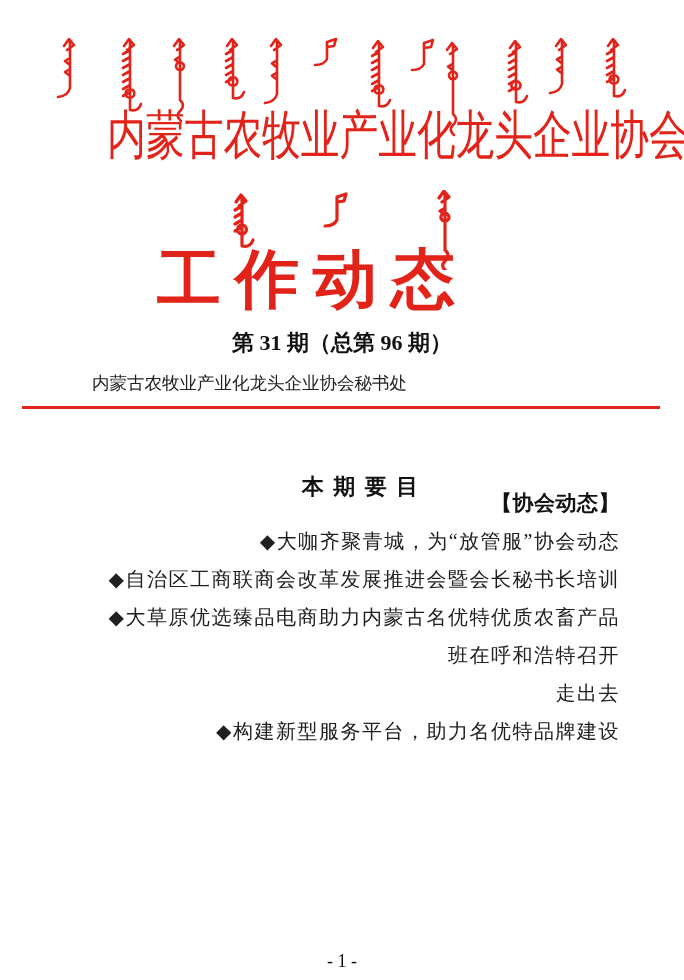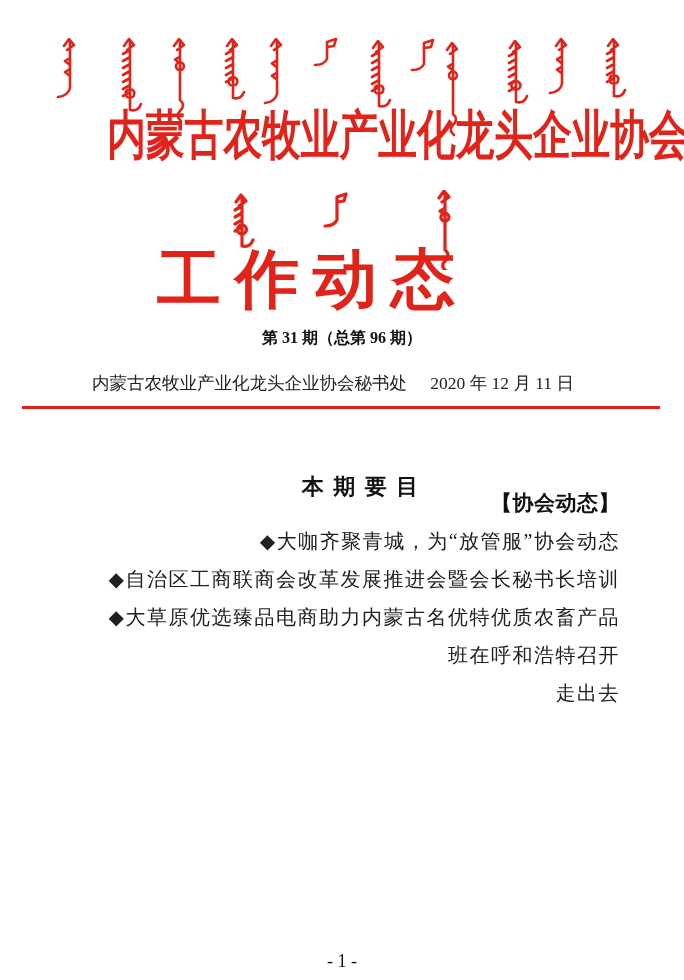--- a/index.html
+++ b/index.html
@@ -5,32 +5,32 @@
   html,body{margin:0;padding:0;background:#ffffff;}
   .page{
     position:relative;width:684px;height:980px;background:#ffffff;overflow:hidden;
     color:#1d1d1d;font-family:"Liberation Serif","DejaVu Serif",serif;
   }
   .mong-svg{position:absolute;left:0;}
   #mong-row1{top:36px;}
   #mong-row2{top:190px;}
   .org-title{
     position:absolute;top:100px;left:0;width:684px;text-align:left;
-    font-size:53px;font-weight:700;color:#e2231a;white-space:nowrap;
+    font-size:53px;font-weight:400;color:#e2231a;white-space:nowrap;
     font-family:"Liberation Serif","DejaVu Serif",serif;
   }
   .squeeze{display:inline-block;transform:scaleX(0.73);transform-origin:50% 50%;}
   .bulletin-title{
     position:absolute;top:236px;left:0;width:612px;text-align:center;
     font-size:64px;font-weight:900;color:#e2231a;letter-spacing:14px;text-indent:14px;
     font-family:"Liberation Serif","DejaVu Serif",serif;
   }
   .issue-line{
     position:absolute;top:328px;left:0;width:684px;text-align:center;
-    font-size:16px;font-weight:700;color:#111111;
+    font-size:22px;font-weight:700;color:#111111;
     font-family:"Liberation Serif","DejaVu Serif",serif;
   }
   .pub-row{
     position:absolute;top:371px;left:0;width:684px;box-sizing:border-box;
     padding:0 110px 0 92px;display:flex;justify-content:space-between;
     font-size:17.5px;color:#222222;
   }
   .rule{position:absolute;top:406px;left:22px;width:638px;height:3px;background:#e2231a;}
   .toc-heading{
     position:absolute;top:472px;left:0;width:684px;text-align:center;
@@ -81,30 +81,30 @@
       <path d="M337,7 l9,-3 l-2,7 l-7,1 M337,7 L337,30 M337,30 q-3,6 -12,6" fill="none" stroke="#e2231a" stroke-width="3.2" stroke-linecap="round" stroke-linejoin="round"></path>
       <path d="M439,8 L444,1 L449,7 L442,12 M445,2 L445,60 M445,18 l-5,3 l5,4 M445,31.200000000000003 a4,4 0 1 0 -0.1,0 M445,60 q6,5 0,11 q-5,5 1,10" fill="none" stroke="#e2231a" stroke-width="3.2" stroke-linecap="round" stroke-linejoin="round"></path>
     </svg>
 
   <div class="bulletin-title">工作动态</div>
 
   <div class="issue-line">第 31 期（总第 96 期）</div>
 
   <div class="pub-row">
     <span>内蒙古农牧业产业化龙头企业协会秘书处</span>
-    <span>2020 年 12 月 11 日</span>
   </div>
 
   <div class="rule"></div>
 
   <div class="toc-heading">本 期 要 目</div>
 
   <div class="toc" id="toc">
     <div class="sec">【协会动态】</div>
   <div class="line indent">◆大咖齐聚青城，为“放管服”协会动态</div>
       <div class="line indent">◆自治区工商联商会改革发展推进会暨会长秘书长培训</div>
       <div class="line indent">◆大草原优选臻品电商助力内蒙古名优特优质农畜产品</div>
       <div class="line">班在呼和浩特召开</div>
       <div class="line">走出去</div>
+      <div class="line indent">◆构建新型服务平台，助力名优特品牌建设</div>
     </div>
 
   <div class="page-num">- 1 -</div>
 </div>
 
 </body></html>

